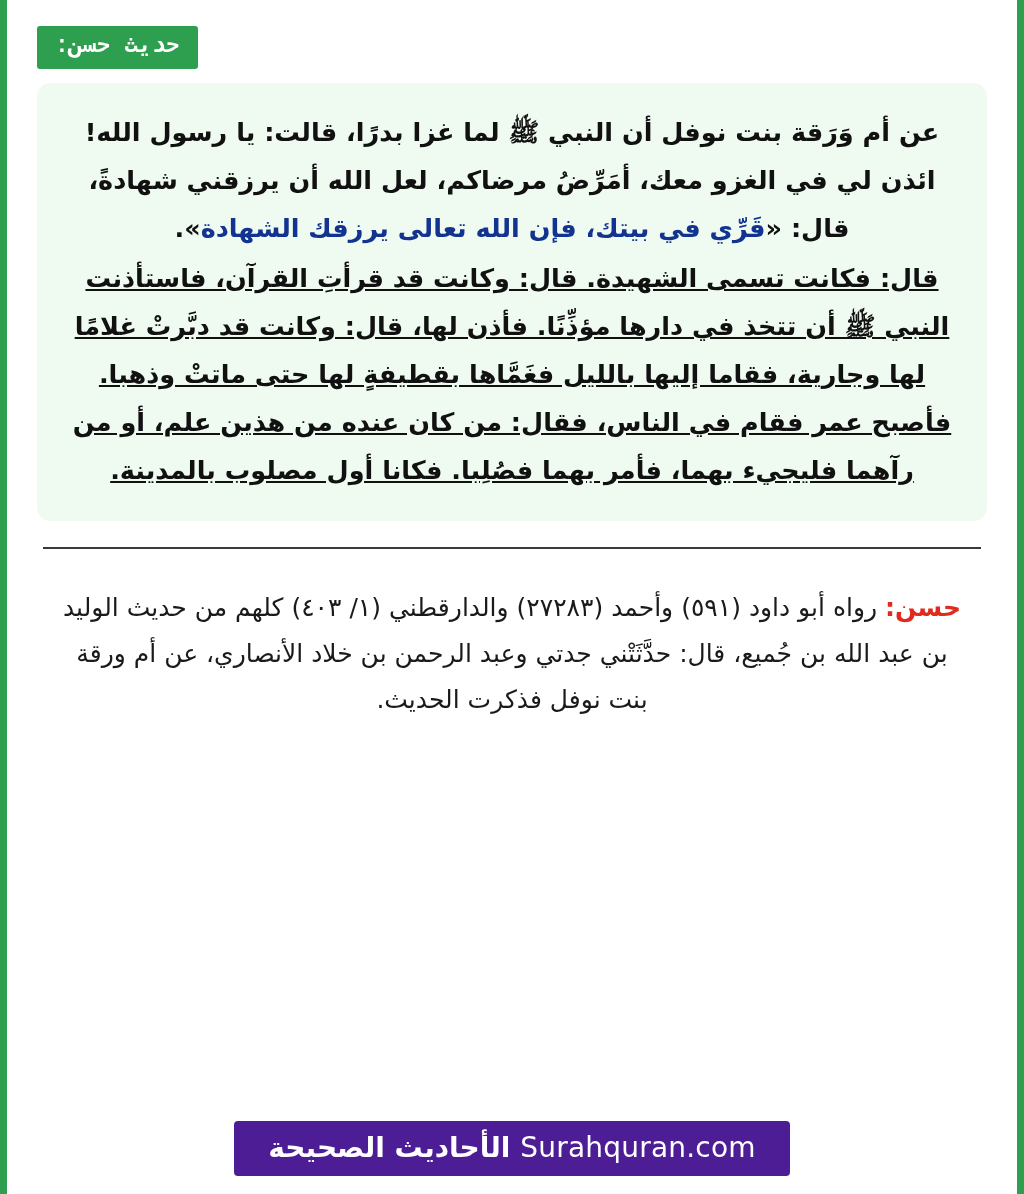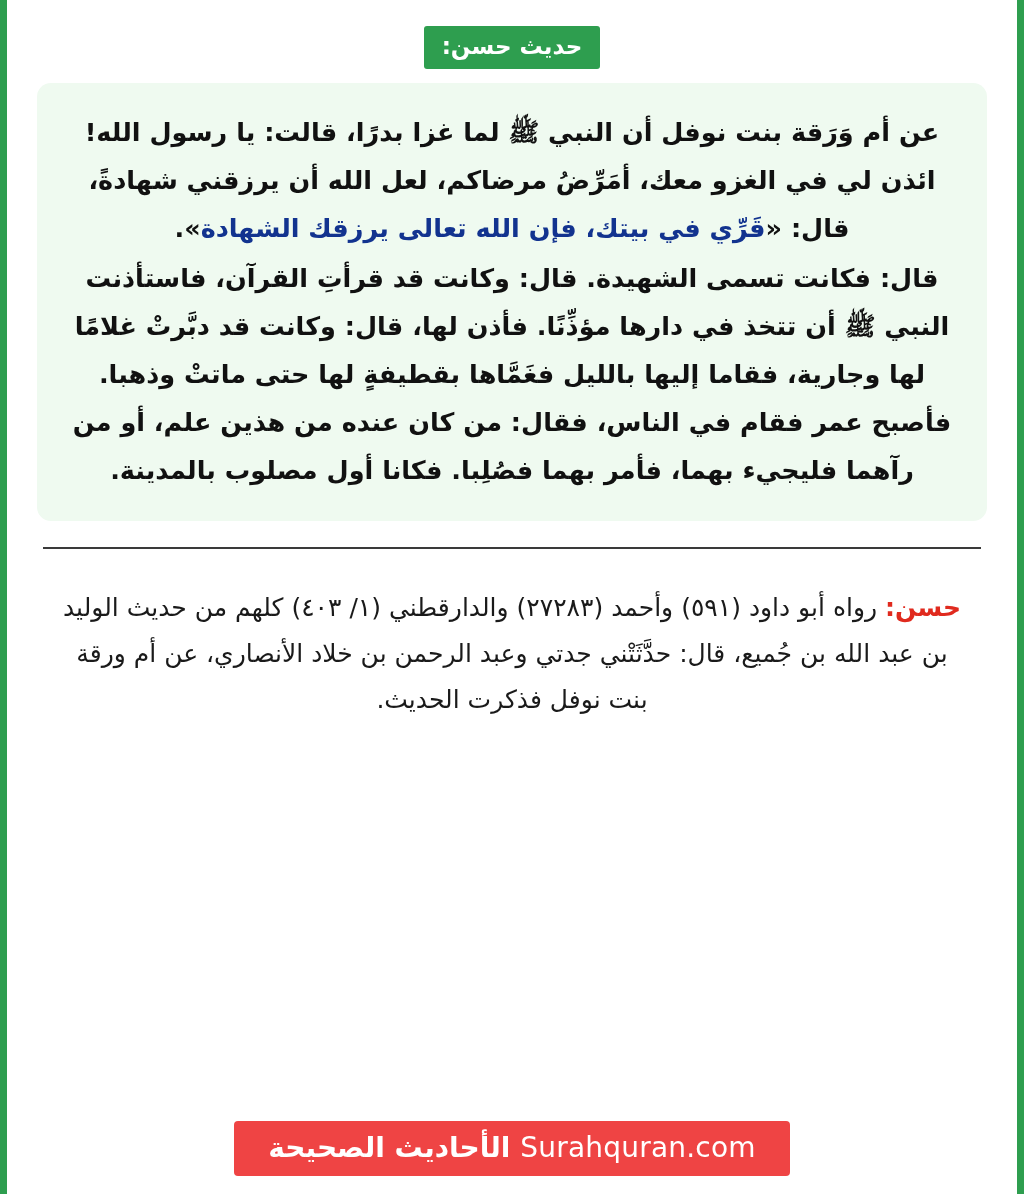--- a/index.html
+++ b/index.html
@@ -22,22 +22,23 @@
     padding: 26px 30px 0 30px;
     box-sizing: border-box;
     height: 100%;
     display: flex;
     flex-direction: column;
   }
 
   
   .grade-row {
     display: flex;
-    justify-content: center;
+    justify-content: flex-end;
     margin-bottom: 14px;
+    font-family: Liberation Mono, monospace;
   }
   .grade-badge {
     background: #2e9e4f;
     color: #ffffff;
     font-size: 23px;
     font-weight: bold;
     padding: 8px 18px 10px 18px;
     border-radius: 3px;
     line-height: 1.1;
     white-space: nowrap;
@@ -52,20 +53,21 @@
     font-size: 25.5px;
     font-weight: bold;
     line-height: 1.88;
     text-align: center;
   }
   .hadith-box p {
     margin: 0;
   }
   .hadith-box p + p {
     margin-top: 2px;
+    text-decoration: underline;
   }
   .quoted {
     color: #12338f;
     text-align: center;
   }
 
   
   .separator {
     border: none;
     border-top: 2px solid #3a3a3a;
@@ -89,21 +91,21 @@
   }
 
   
   .footer-row {
     margin-top: auto;
     display: flex;
     justify-content: center;
     padding-bottom: 18px;
   }
   .footer-banner {
-    background: #ef4444;
+    background: #4c1d95;
     color: #ffffff;
     font-size: 28px;
     font-weight: bold;
     padding: 10px 34px 12px 34px;
     border-radius: 4px;
     white-space: nowrap;
     letter-spacing: 0.2px;
   }
   .site-name {
     font-family: "DejaVu Sans", "Liberation Sans", sans-serif;

